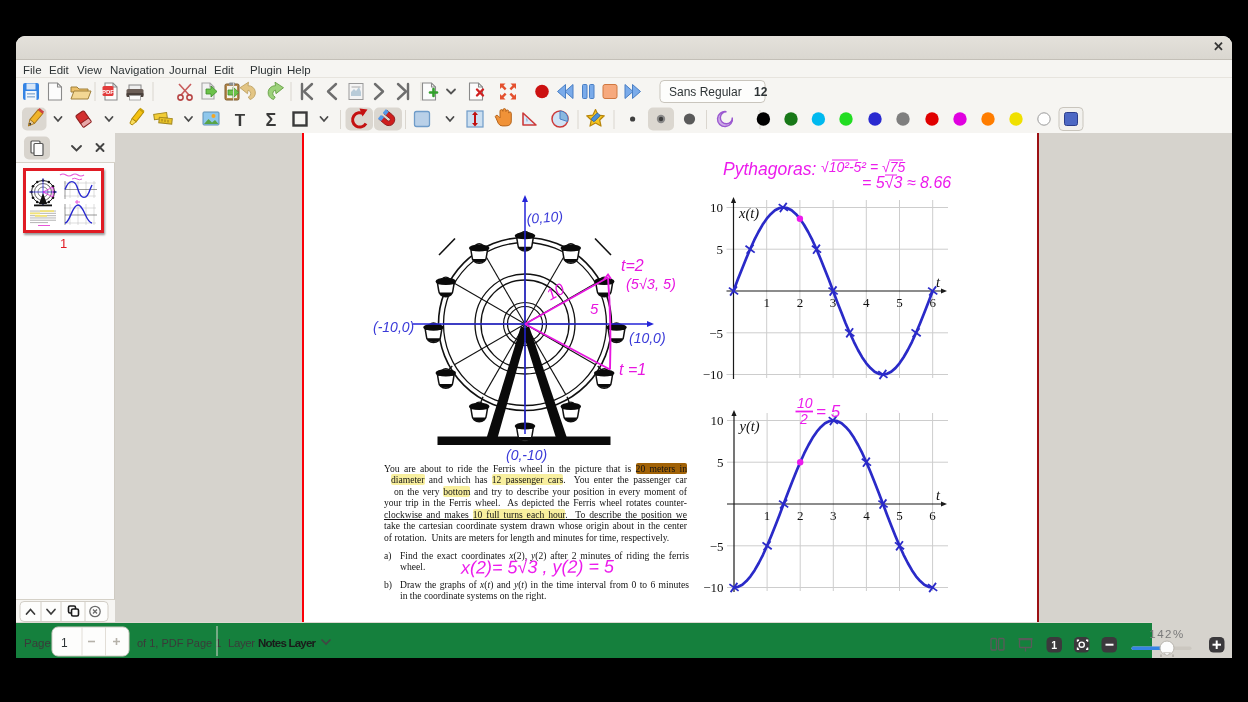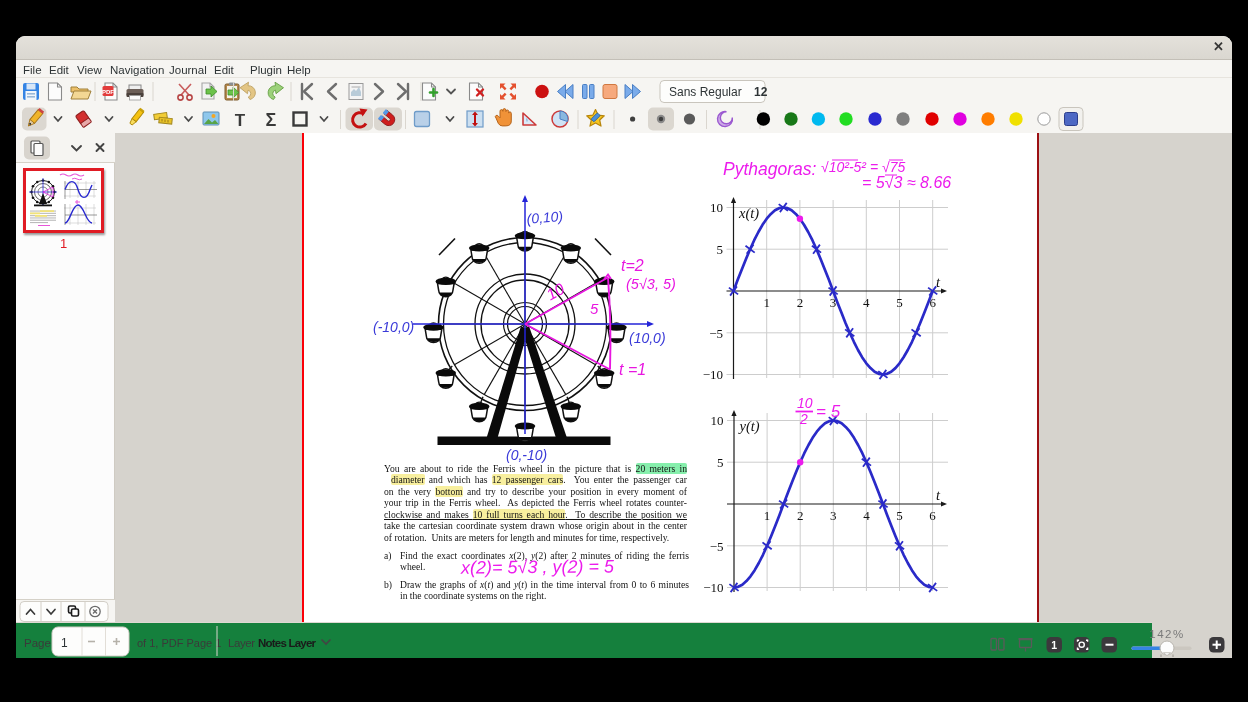--- a/index.html
+++ b/index.html
@@ -569,23 +569,23 @@
             </g>
             <circle cx="800.2" cy="462.2" r="3.2" fill="#ec1cec"></circle>
             <g font-family="Liberation Sans" font-style="italic" fill="#ec1cec" font-size="14">
               <text x="797" y="408">10</text>
               <text x="800" y="424">2</text>
               <text x="816" y="417" font-size="17">= 5</text>
             </g>
             <line x1="795.5" y1="411.5" x2="813" y2="411.5" stroke="#ec1cec" stroke-width="1.8"></line>
           </svg>
 <div style="position:absolute;left:80px;top:330px;width:303px;font-family:'Liberation Serif',serif;font-size:9.6px;line-height:11.45px;color:#141414;">
-<div style="text-align:justify;text-align-last:justify;">You are about to ride the Ferris wheel in the picture that is <span style="background:#86efac;border-radius:2px;">20 meters in</span></div>
+<div style="text-align:justify;text-align-last:justify;">You are about to ride the Ferris wheel in the picture that is <span style="background:#a16207;border-radius:2px;">20 meters in</span></div>
 <div style="text-align:justify;text-align-last:justify;padding-left:7px;"><span style="background:#f8ef9e;border-radius:2px;">diameter</span> and which has <span style="background:#f8ef9e;border-radius:2px;">12 passenger cars</span>.&nbsp; You enter the passenger car</div>
-<div style="text-align:justify;text-align-last:justify;">on the very <span style="background:#f8ef9e;border-radius:2px;">bottom</span> and try to describe your position in every moment of</div>
+<div style="text-align:justify;text-align-last:justify;margin-left:10px;">on the very <span style="background:#f8ef9e;border-radius:2px;">bottom</span> and try to describe your position in every moment of</div>
 <div style="text-align:justify;text-align-last:justify;">your trip in the Ferris wheel.&nbsp; As depicted the Ferris wheel rotates counter-</div>
 <div style="text-align:justify;text-align-last:justify;text-decoration:underline;">clockwise and makes <span style="background:#f8ef9e;border-radius:2px;">10 full turns each hour</span>.&nbsp; To describe the position we</div>
 <div style="text-align:justify;text-align-last:justify;">take the cartesian coordinate system drawn whose origin about in the center</div>
 <div>of rotation.&nbsp; Units are meters for length and minutes for time, respectively.</div>
 </div>
 <div style="position:absolute;left:80px;top:417px;width:305px;font-family:'Liberation Serif',serif;font-size:9.6px;line-height:11.45px;color:#141414;">
 <span style="position:absolute;left:0">a)</span>
 <div style="margin-left:16px;"><span style="display:block;text-align:justify;text-align-last:justify;">Find the exact coordinates <i>x</i>(2), <i>y</i>(2) after 2 minutes of riding the ferris</span>wheel.</div>
 </div>
 <div style="position:absolute;left:80px;top:446px;width:305px;font-family:'Liberation Serif',serif;font-size:9.6px;line-height:11.45px;color:#141414;">

